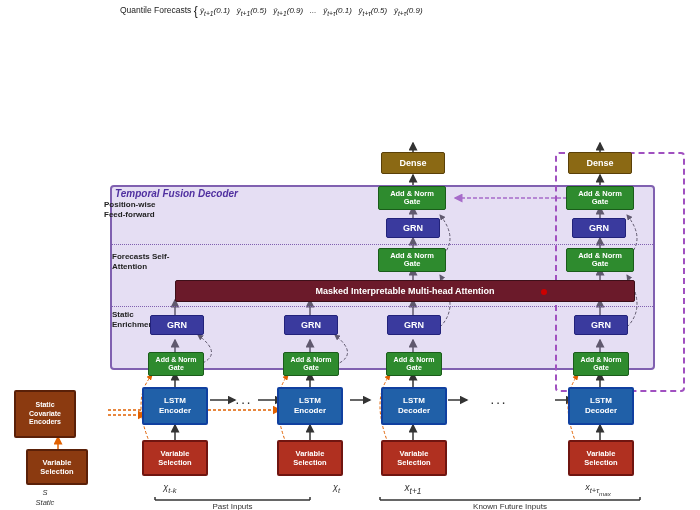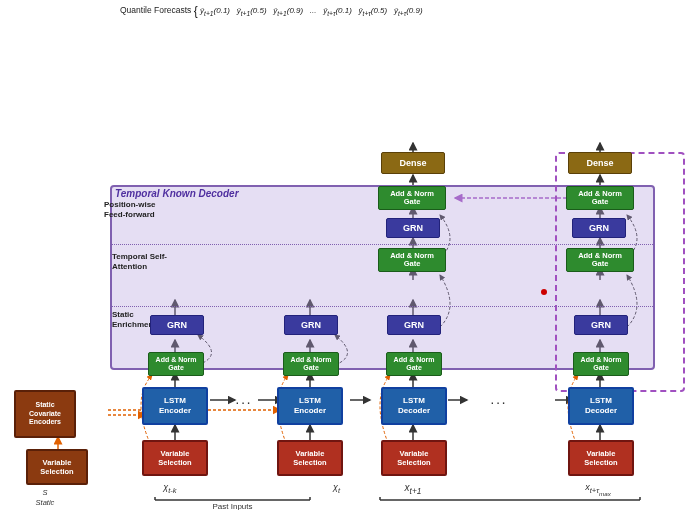--- a/index.html
+++ b/index.html
@@ -299,28 +299,28 @@
     <span>Quantile Forecasts</span>
     <span style="font-size:12px; vertical-align:middle;">{</span>
     <span style="font-style:italic; font-size:8px;">
       ŷ<sub>t+1</sub>(0.1) &nbsp; ŷ<sub>t+1</sub>(0.5) &nbsp; ŷ<sub>t+1</sub>(0.9) &nbsp; ... &nbsp; ŷ<sub>t+τ</sub>(0.1) &nbsp; ŷ<sub>t+τ</sub>(0.5) &nbsp; ŷ<sub>t+τ</sub>(0.9)
     </span>
   </div>
 
   <div class="tfd-bg" style="left:110px; top:185px; width:545px; height:185px;">
   </div>
 
-  <div class="tfd-title" style="left:115px; top:188px;">Temporal Known Decoder</div>
+  <div class="tfd-title" style="left:115px; top:188px;">Temporal Fusion Decoder</div>
 
   <div class="future-dashed" style="left:555px; top:152px; width:130px; height:240px;">
   </div>
 
   <div class="section-label" style="left:104px; top:200px; width:60px;">Position-wise
 Feed-forward</div>
-  <div class="section-label" style="left:112px; top:252px; width:60px;">Temporal
+  <div class="section-label" style="left:112px; top:252px; width:60px;">Forecasts
 Self-Attention</div>
   <div class="section-label" style="left:112px; top:310px; width:60px;">Static
 Enrichment</div>
 
   <div class="dense-box" style="left:381px; top:152px; width:64px; height:22px; line-height:14px;">
     <span>Dense</span>
   </div>
   <div class="dense-box" style="left:568px; top:152px; width:64px; height:22px; line-height:14px;">
     <span>Dense</span>
   </div>
@@ -343,20 +343,23 @@
 
   <div class="add-norm-box" style="left:378px; top:248px; width:68px; height:24px; display:flex; align-items:center; justify-content:center; flex-direction:column;">
     <span style="display:block; line-height:1.1;">Add &amp; Norm</span>
     <span style="display:block; line-height:1.1;">Gate</span>
   </div>
   <div class="add-norm-box" style="left:566px; top:248px; width:68px; height:24px; display:flex; align-items:center; justify-content:center; flex-direction:column;">
     <span style="display:block; line-height:1.1;">Add &amp; Norm</span>
     <span style="display:block; line-height:1.1;">Gate</span>
   </div>
 
+  <div class="attention-box" style="left:175px; top:280px; width:460px; height:22px; display:flex; align-items:center; justify-content:center;">
+    <span>Masked Interpretable Multi-head Attention</span>
+  </div>
 
   <div style="position:absolute; left:541px; top:289px; width:6px; height:6px; background:#cc0000; border-radius:50%;"></div>
 
   <div class="grn-box" style="left:150px; top:315px; width:54px; height:20px; display:flex; align-items:center; justify-content:center;">
     <span>GRN</span>
   </div>
   <div class="grn-box" style="left:284px; top:315px; width:54px; height:20px; display:flex; align-items:center; justify-content:center;">
     <span>GRN</span>
   </div>
   <div class="grn-box" style="left:387px; top:315px; width:54px; height:20px; display:flex; align-items:center; justify-content:center;">
@@ -450,17 +453,20 @@
   </div>
 
   <div class="bottom-label" style="left:562px; top:482px; width:72px; font-size:9px; font-style:italic; text-align:center;">
     x<sub>t+τ<sub>max</sub></sub>
   </div>
 
   <div class="brace-label" style="left:155px; top:502px; width:155px; text-align:center; font-size:8px; color:#333;">
     Past Inputs
   </div>
 
+  <div class="brace-label" style="left:380px; top:502px; width:260px; text-align:center; font-size:8px; color:#333;">
+    Known Future Inputs
+  </div>
 
   <div style="position:absolute; left:112px; top:244px; width:543px; height:1px; border-top:1px dotted #8060b0;"></div>
   <div style="position:absolute; left:112px; top:306px; width:543px; height:1px; border-top:1px dotted #8060b0;"></div>
 
 </div>
 
 </body></html>

